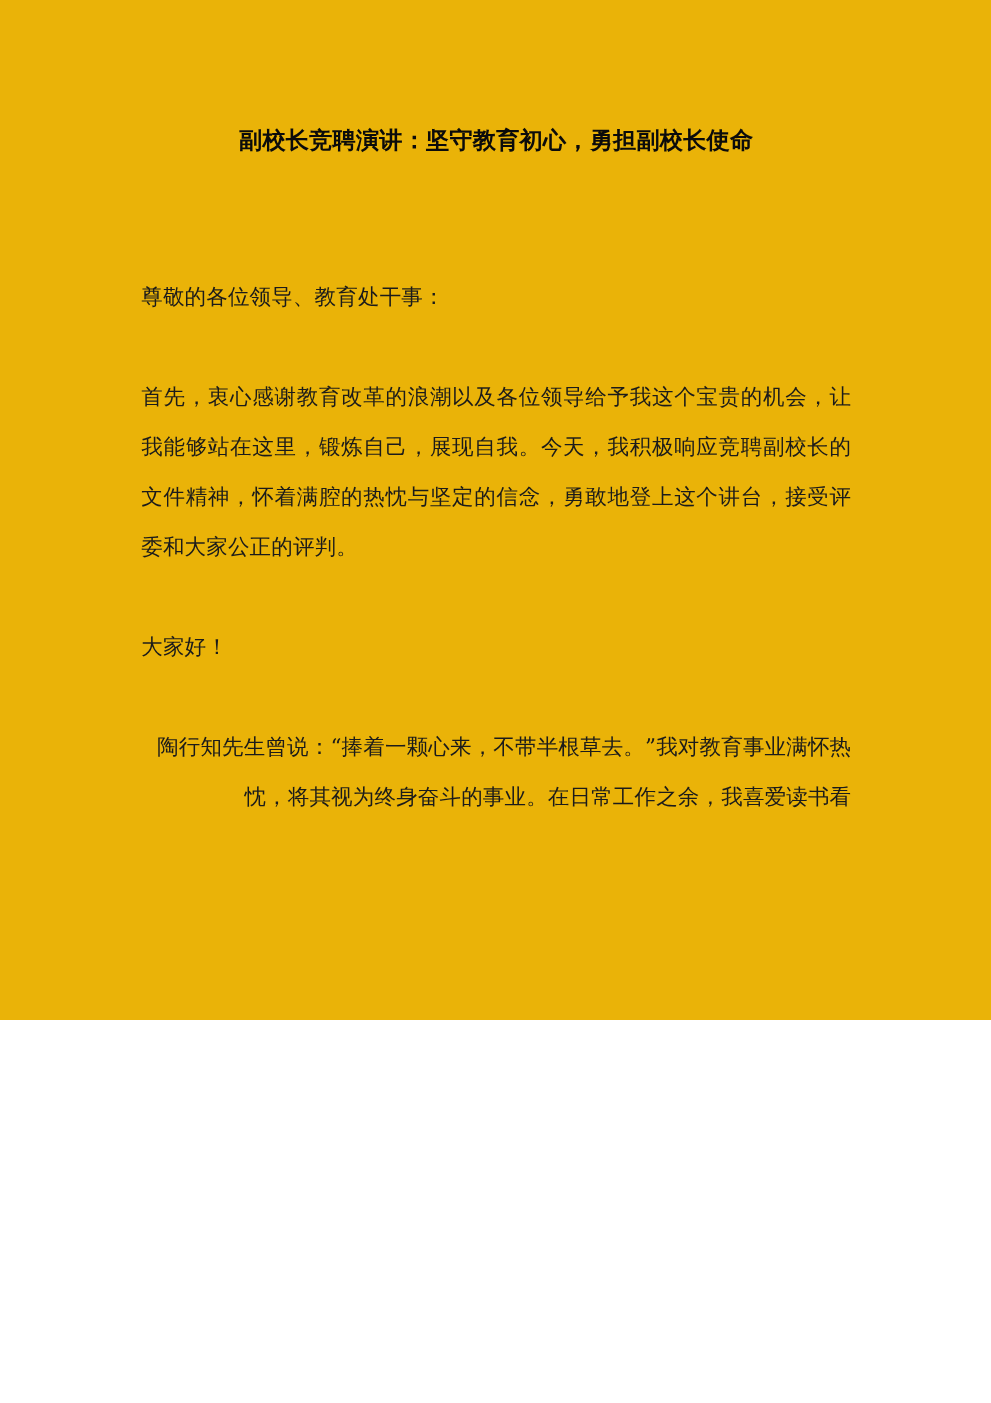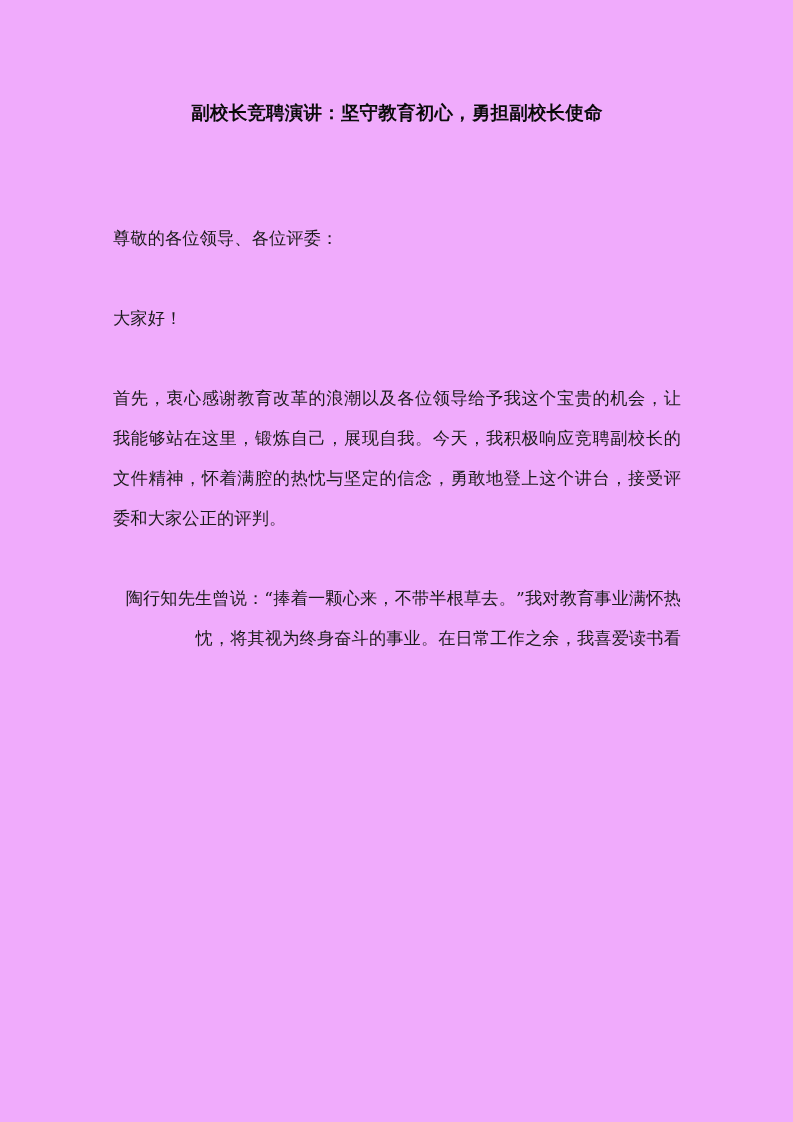--- a/index.html
+++ b/index.html
@@ -6,22 +6,22 @@
     margin: 0;
     padding: 0;
     background: #ffffff;
   }
   body {
     font-family: "DejaVu Serif", "Liberation Serif", serif;
   }
   #page {
     position: relative;
     width: 793px;
-    height: 1122px;
-    background: #f0abfc;
+    height: 816px;
+    background: #eab308;
     overflow: hidden;
     margin: 0 auto;
   }
   #doc-body {
     position: absolute;
     left: 113px;
     top: 0;
     width: 568px;
     height: 1122px;
     overflow: hidden;
@@ -54,23 +54,23 @@
   .para:last-child { text-align: right; }
 </style>
 </head>
 <body>
 
 <div id="page">
   <div id="doc-body">
 
     <h1 class="doc-title">副校长竞聘演讲：坚守教育初心，勇担副校长使命</h1>
 
-    <p class="para gap-salutation">尊敬的各位领导、各位评委：</p>
+    <p class="para gap-salutation">尊敬的各位领导、教育处干事：</p>
+
+    <p class="para gap">首先，衷心感谢教育改革的浪潮以及各位领导给予我这个宝贵的机会，让我能够站在这里，锻炼自己，展现自我。今天，我积极响应竞聘副校长的文件精神，怀着满腔的热忱与坚定的信念，勇敢地登上这个讲台，接受评委和大家公正的评判。</p>
 
     <p class="para gap">大家好！</p>
-
-    <p class="para gap">首先，衷心感谢教育改革的浪潮以及各位领导给予我这个宝贵的机会，让我能够站在这里，锻炼自己，展现自我。今天，我积极响应竞聘副校长的文件精神，怀着满腔的热忱与坚定的信念，勇敢地登上这个讲台，接受评委和大家公正的评判。</p>
 
 
     <p class="para gap">陶行知先生曾说：“捧着一颗心来，不带半根草去。”我对教育事业满怀热忱，将其视为终身奋斗的事业。在日常工作之余，我喜爱读书看</p>
 
   </div>
 </div>
 
 </body></html>

